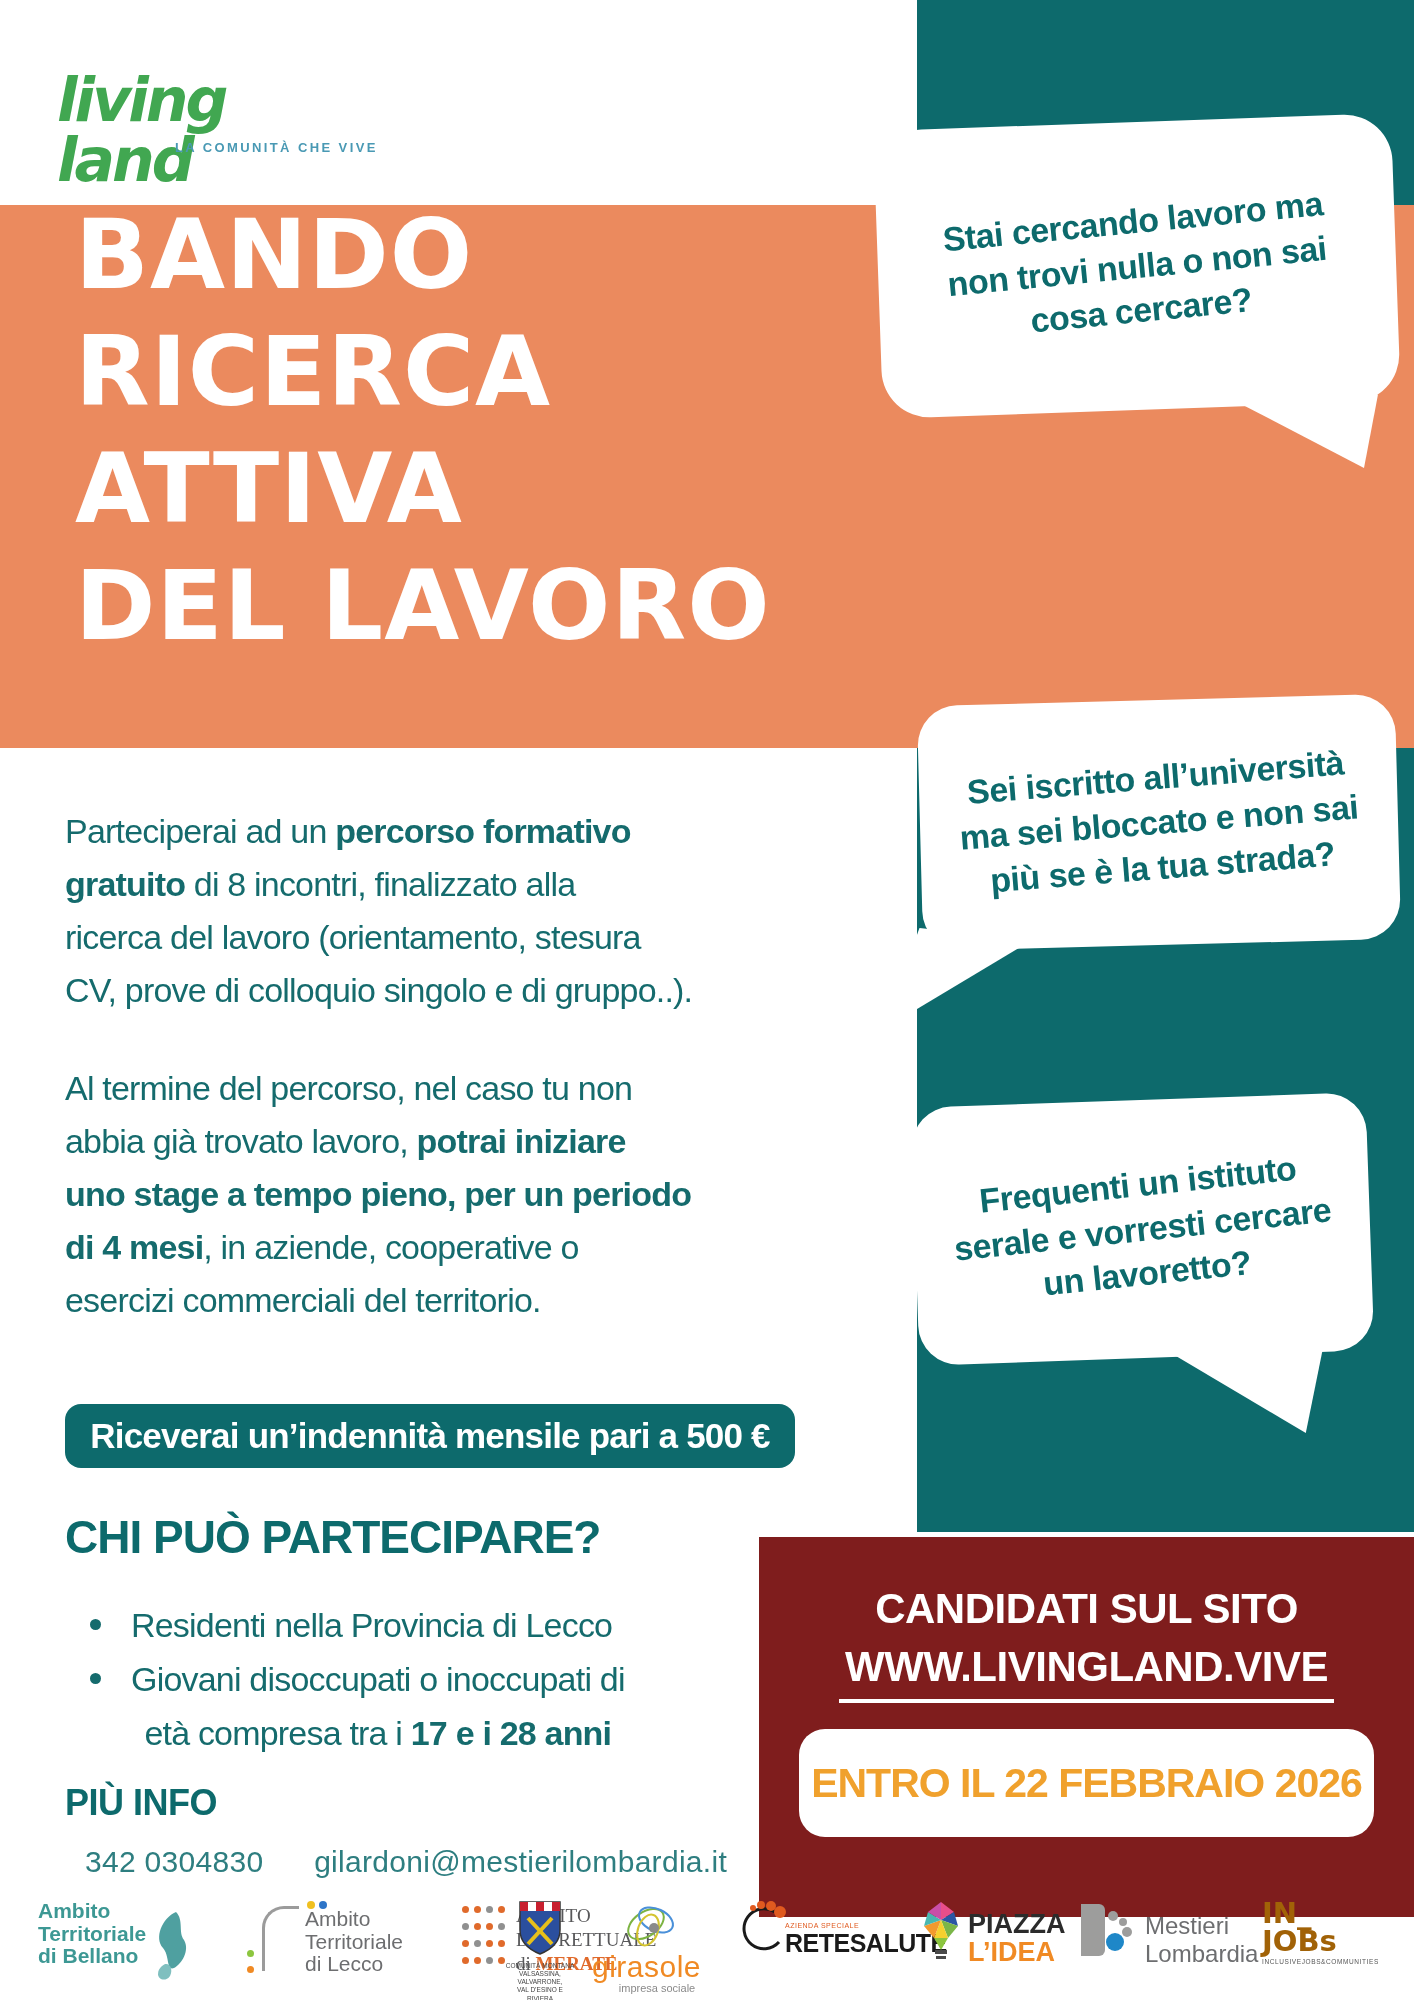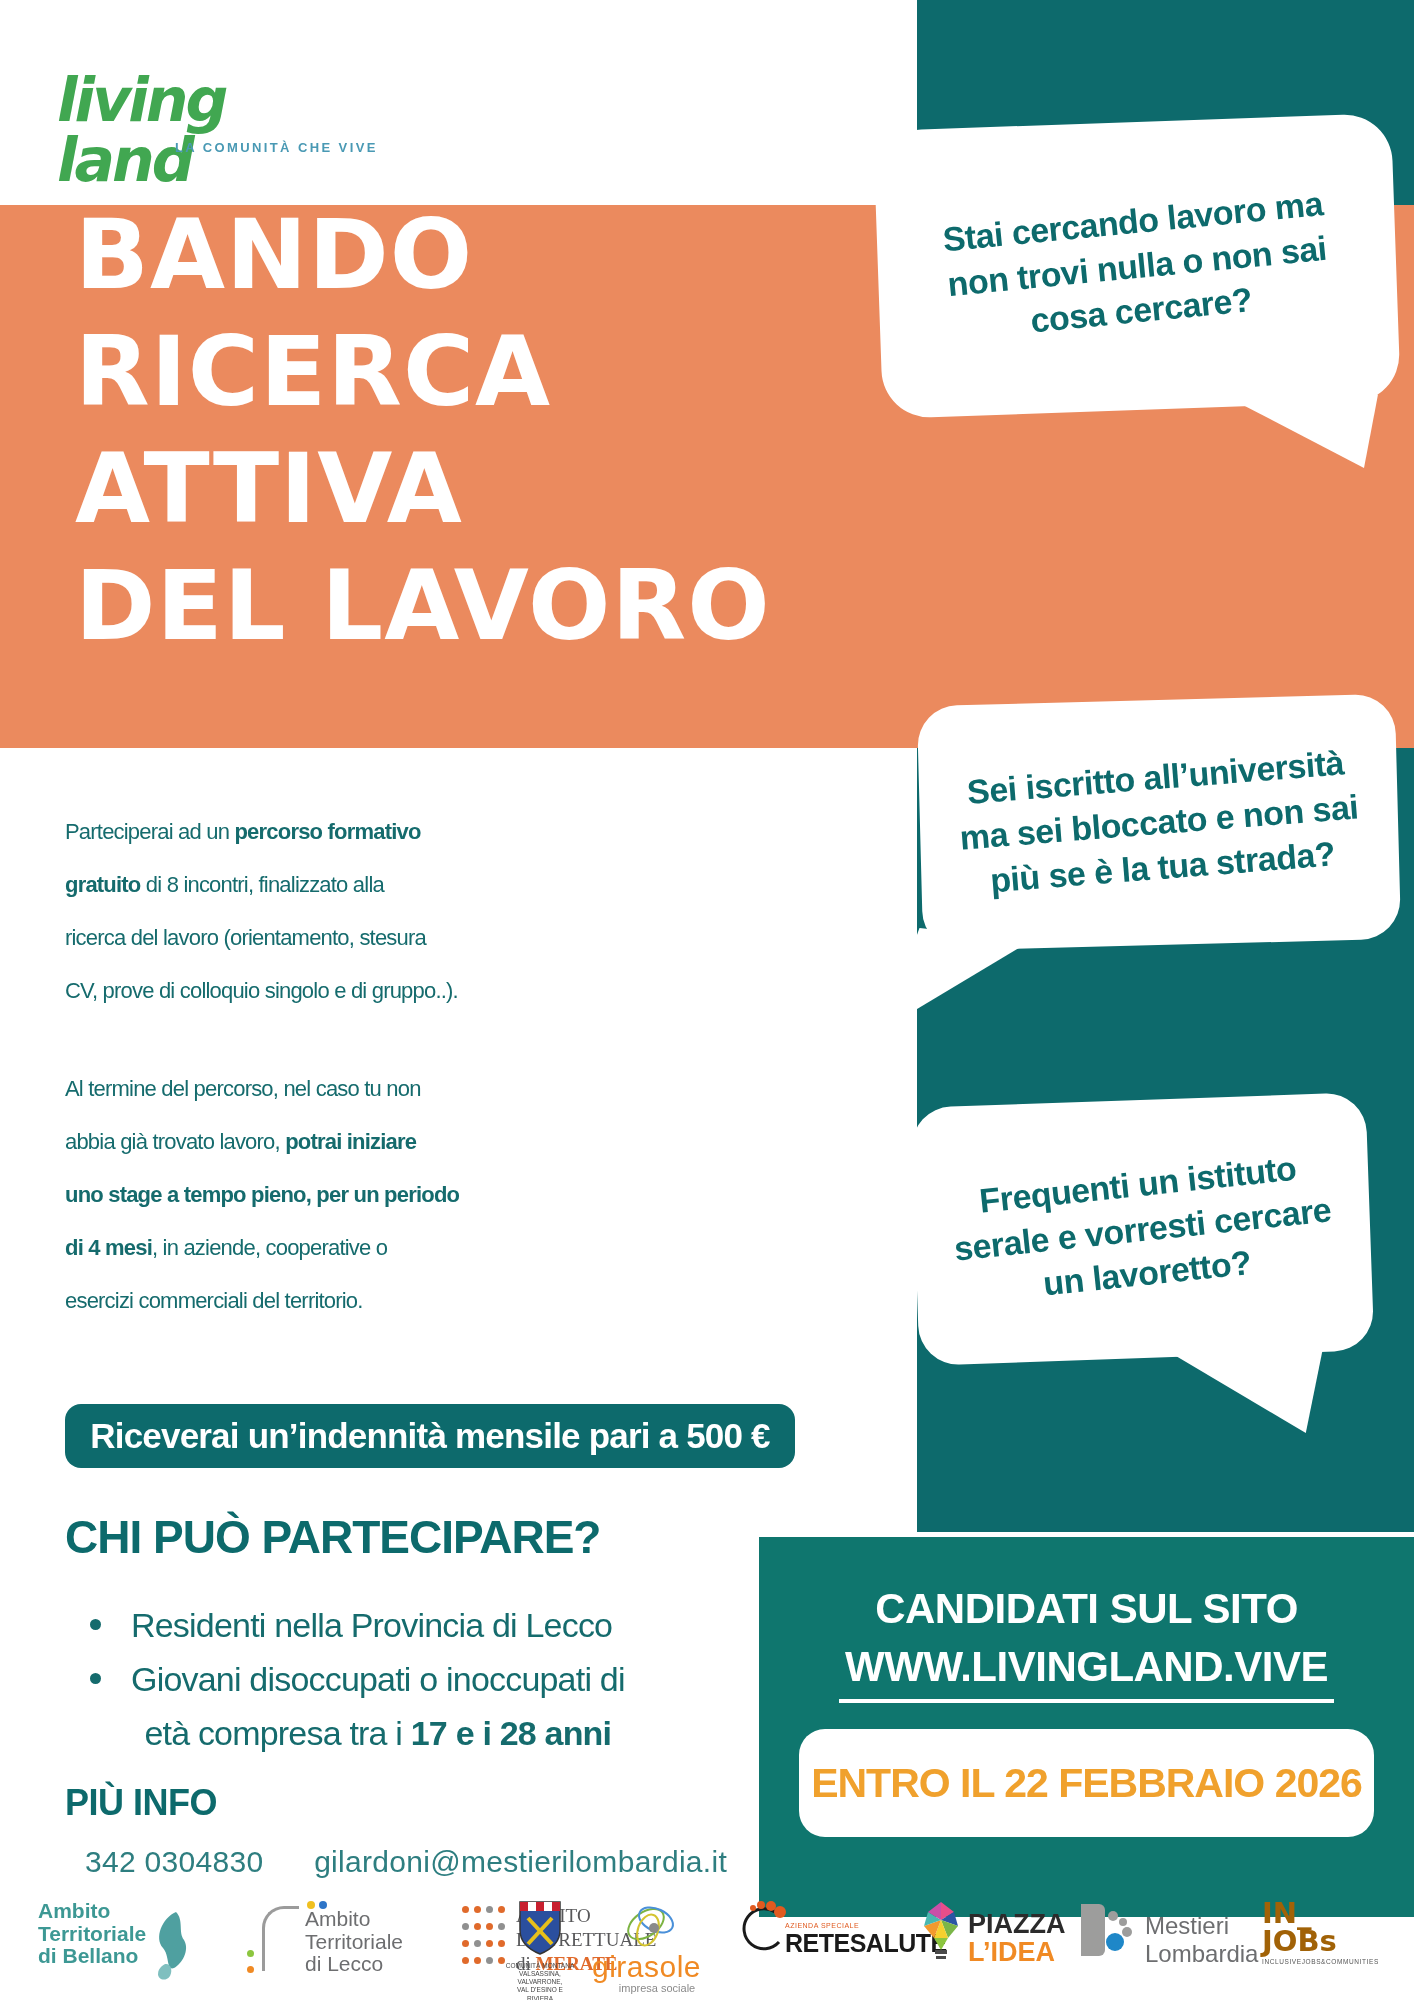--- a/index.html
+++ b/index.html
@@ -35,41 +35,41 @@
   .b2{left:920px;top:700px;width:478px;height:245px;transform:rotate(-1.5deg);border-radius:40px;}
   .b2 .bubble-text{transform:rotate(-3deg);}
   .tail2{left:882px;top:928px;width:150px;height:102px;background:#ffffff;
     clip-path:polygon(0 100%,25% 0,100% 12%);}
   .b3{left:915px;top:1100px;width:455px;height:258px;transform:rotate(-2deg);border-radius:40px;}
   .b3 .bubble-text{transform:rotate(-4deg);}
   .tail3{left:1165px;top:1338px;width:160px;height:95px;background:#ffffff;
     clip-path:polygon(0 12%,88% 100%,100% 0);}
 
   
-  .para{left:65px;color:#156B6D;font-size:22px;line-height:53px;letter-spacing:-0.8px;
+  .para{left:65px;color:#156B6D;font-size:34px;line-height:53px;letter-spacing:-0.8px;
     white-space:pre;}
   .p1{top:805px;}
   .p2{top:1062px;}
   .badge{left:65px;top:1404px;width:730px;height:64px;background:#0D6A6C;border-radius:16px;
     color:#ffffff;font-weight:bold;font-size:35px;letter-spacing:-0.8px;
     display:flex;align-items:center;justify-content:center;white-space:nowrap;}
   .who-title{left:65px;top:1510px;color:#0D6A6C;font-weight:bold;font-size:46px;
     letter-spacing:-1px;white-space:nowrap;}
   .bullets{left:90px;top:1598px;width:620px;color:#156B6D;font-size:34px;line-height:54px;
     letter-spacing:-0.8px;}
   .bullet-row{display:flex;}
   .bullet-dot{width:11px;height:11px;border-radius:50%;background:#156B6D;margin:21px 30px 0 0;
     flex:none;}
   .bullet-txt{white-space:pre-line;text-align:center;}
   .info-title{left:65px;top:1782px;color:#0D6A6C;font-weight:bold;font-size:36px;letter-spacing:-0.5px;}
   .contact-row{left:85px;top:1845px;color:#2E7E80;font-size:30px;letter-spacing:0.3px;}
   .contact-row span{margin-right:42px;}
 
   
-  .cta{left:759px;top:1537px;width:655px;height:380px;background:#0f766e;
+  .cta{left:759px;top:1537px;width:655px;height:380px;background:#7f1d1d;
     display:flex;flex-direction:column;align-items:center;}
   .cta-line1{margin-top:48px;color:#ffffff;font-weight:bold;font-size:42px;letter-spacing:-0.5px;}
   .cta-line2{margin-top:10px;color:#ffffff;font-weight:bold;font-size:42px;letter-spacing:-0.5px;
     border-bottom:4px solid #ffffff;padding:0 6px 8px 6px;cursor:pointer;}
   .cta-button{margin-top:26px;width:575px;height:108px;background:#ffffff;border-radius:26px;
     display:flex;align-items:center;justify-content:center;color:#F0A12D;font-weight:bold;
     font-size:41px;letter-spacing:-1px;white-space:nowrap;}
 
   
   .partner{position:absolute;top:1900px;}

